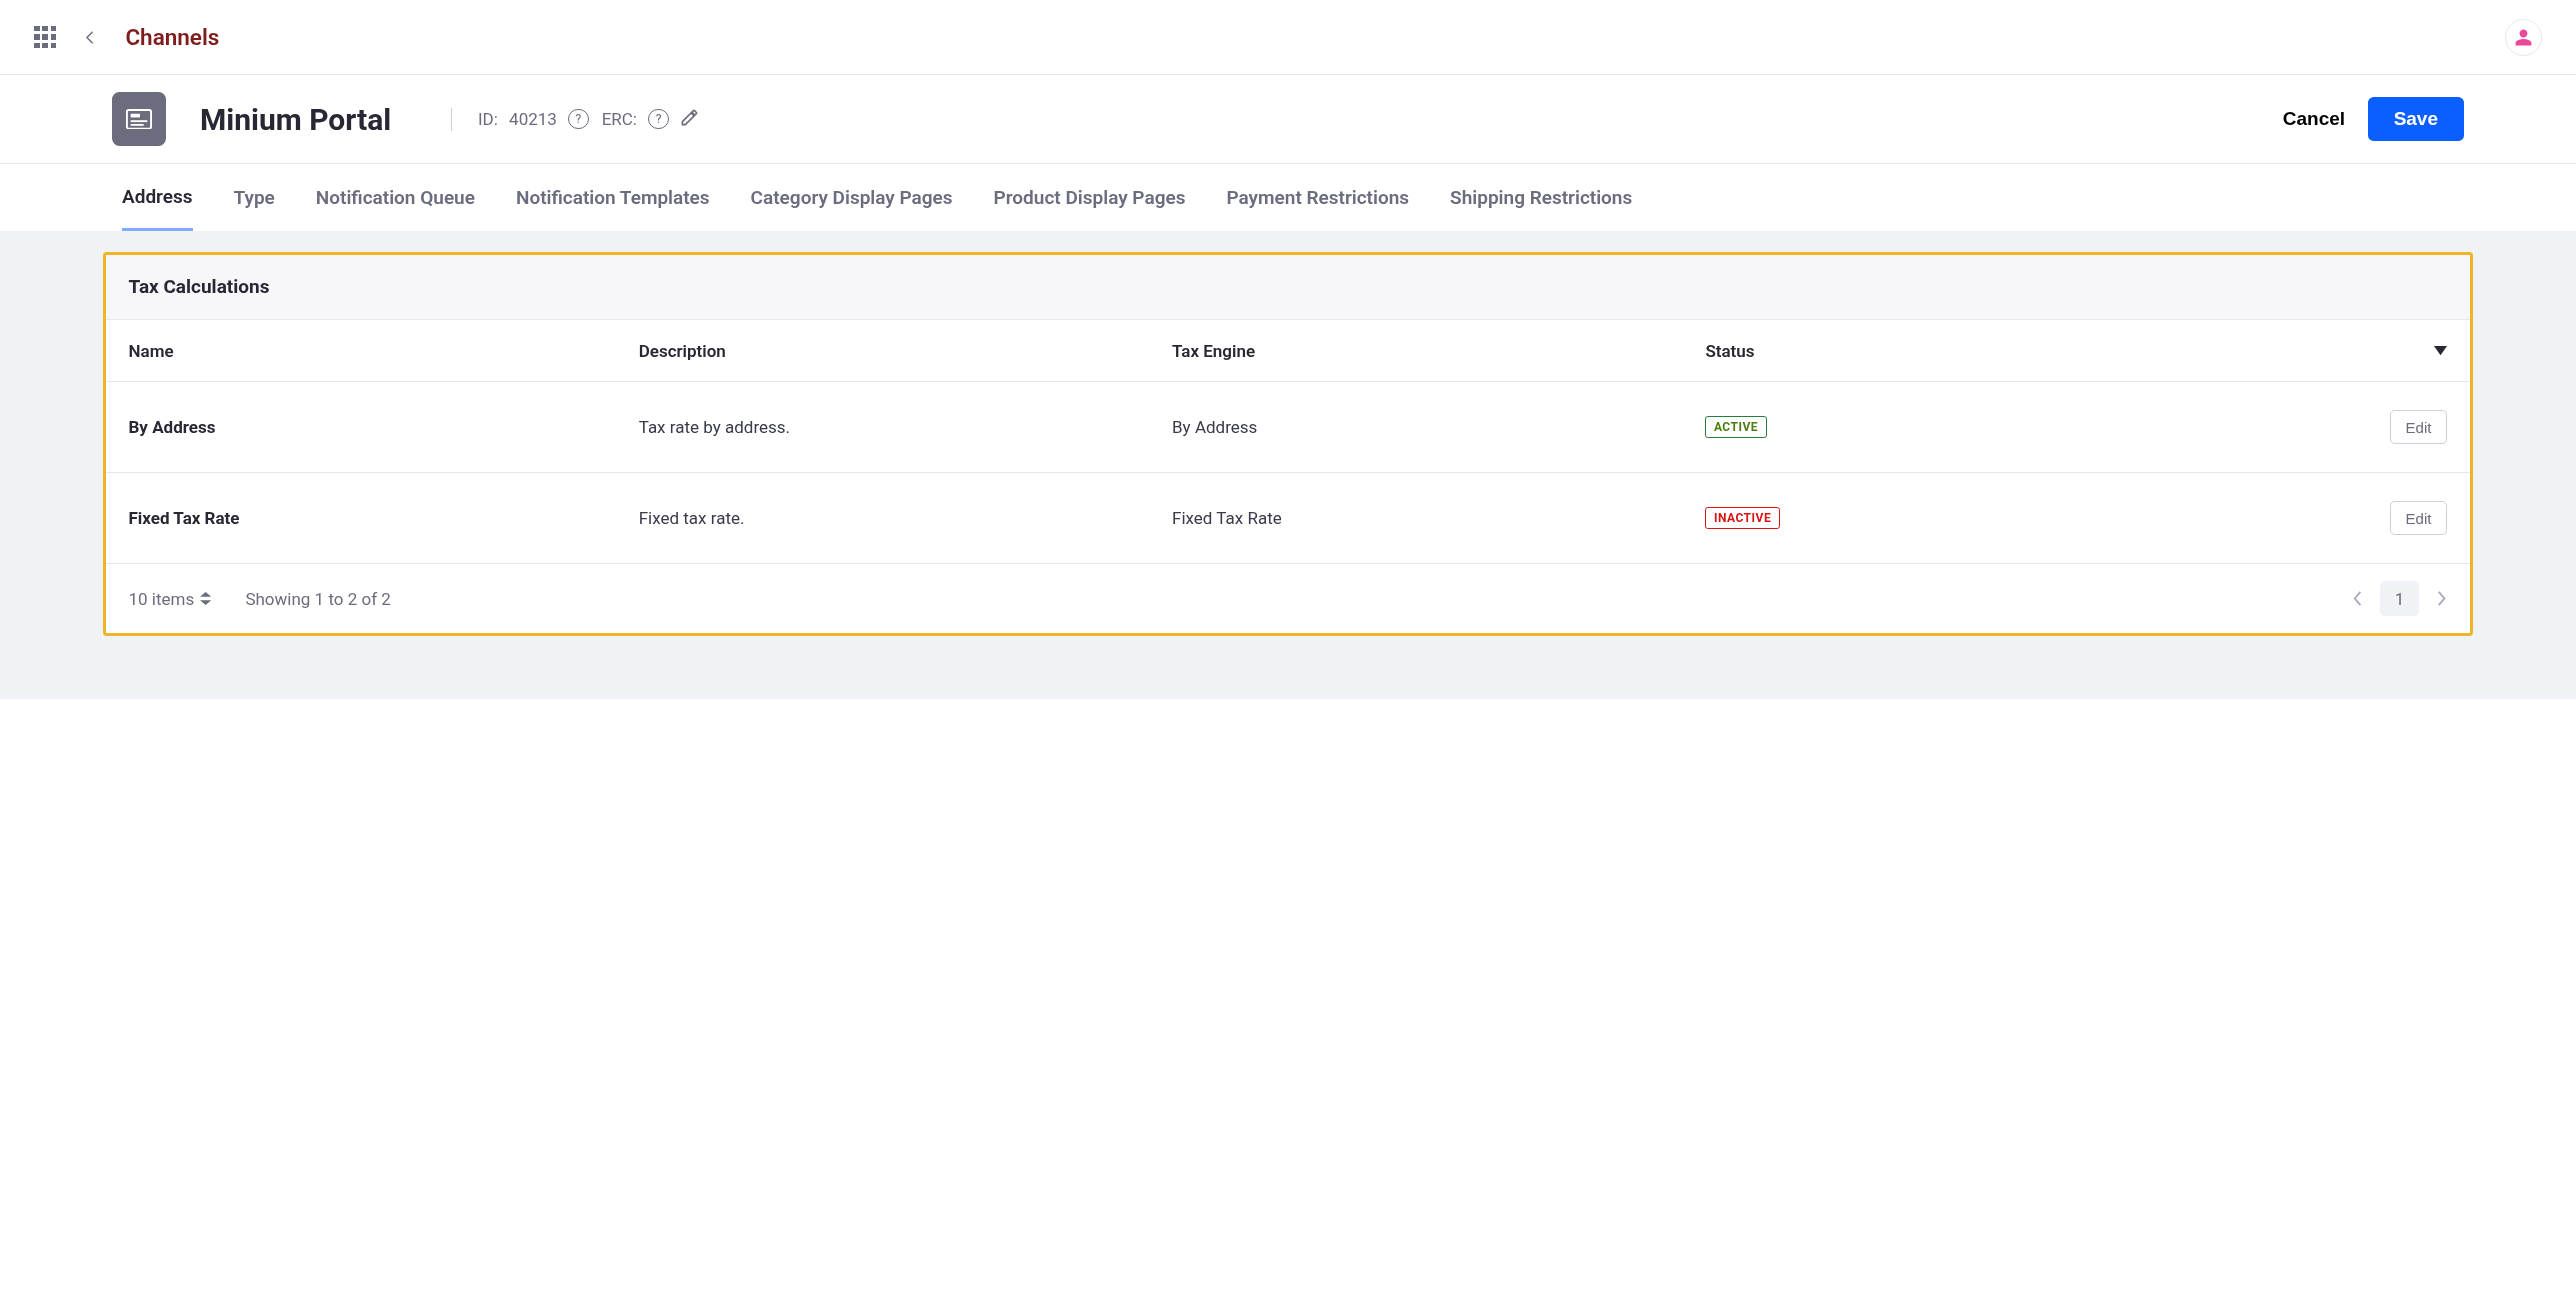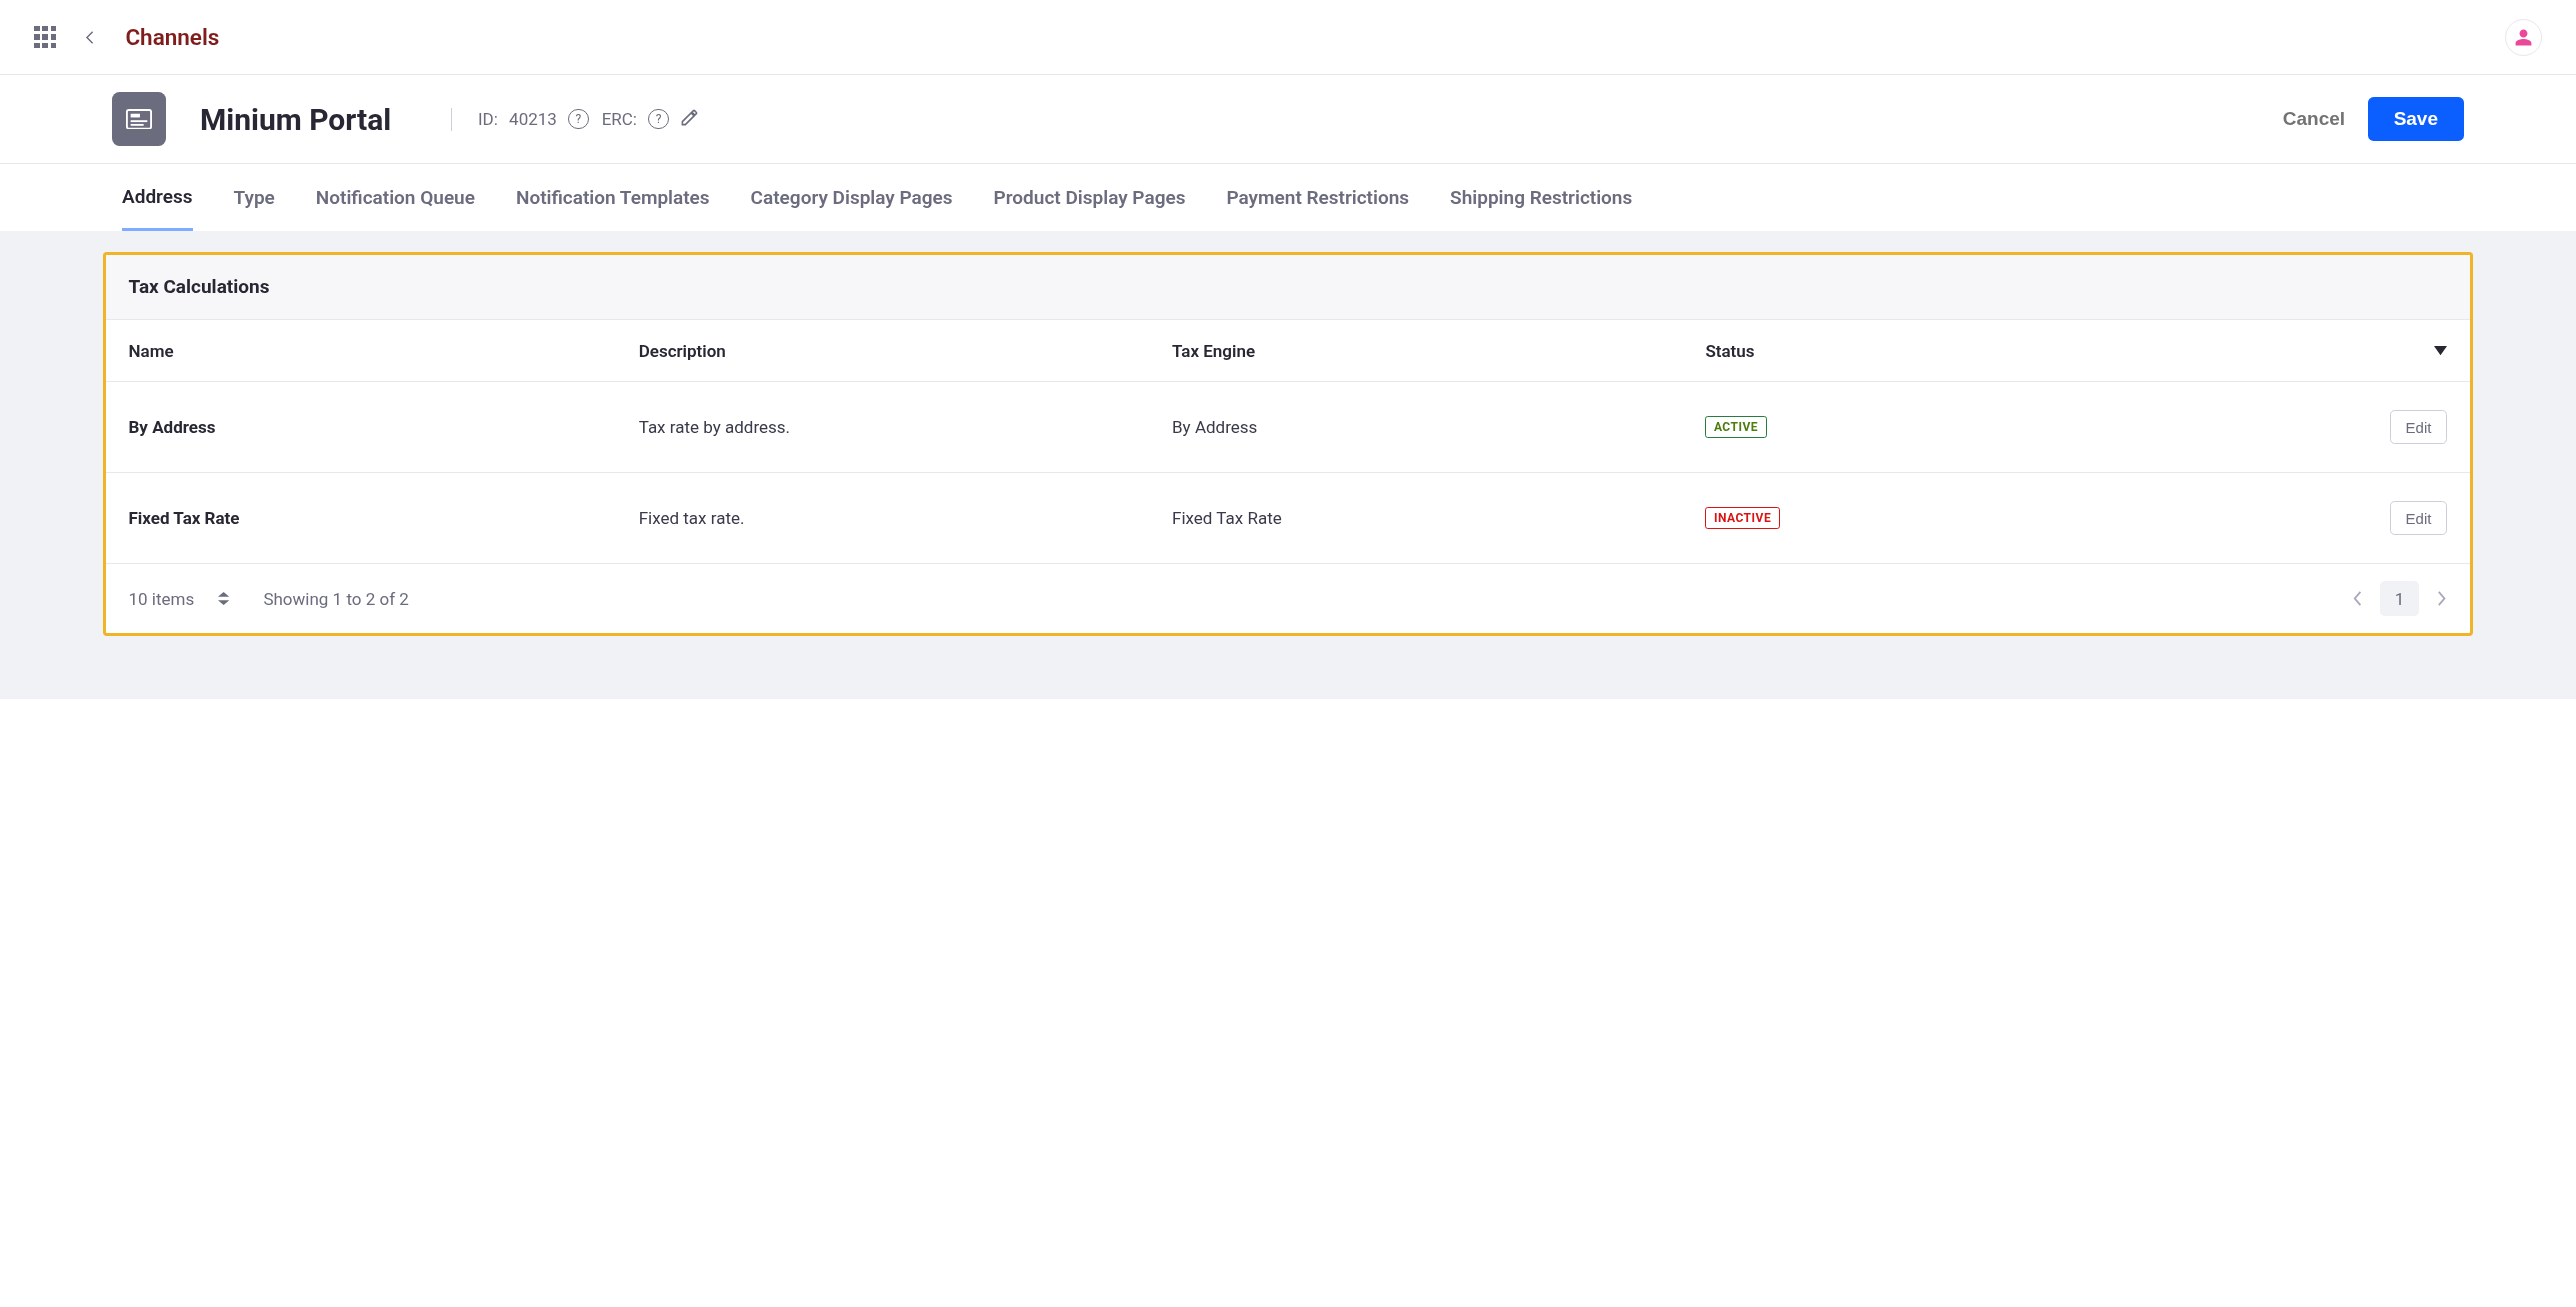--- a/index.html
+++ b/index.html
@@ -142,21 +142,21 @@
   margin-left: auto;
   display: flex;
   align-items: center;
   gap: 22.5px;
 }
 .btn-cancel {
   background: none;
   border: none;
   font-size: 19px;
   font-weight: 600;
-  color: #737373;
+  color: #000000;
   cursor: pointer;
 }
 .btn-save {
   background: #0b5fff;
   color: #ffffff;
   border: none;
   font-size: 19px;
   font-weight: 600;
   padding: 11.2px 26px;
   border-radius: 5.6px;
@@ -268,21 +268,21 @@
 .tbl-footer {
   display: flex;
   align-items: center;
   padding: 17px 22.5px;
   font-size: 17px;
   color: #6b6c7e;
 }
 .page-size {
   display: flex;
   align-items: center;
-  gap: 24px;
+  gap: 6px;
   margin-right: 34px;
   cursor: pointer;
 }
 .sort-caret svg { width: 11.2px; height: 13px; fill: #6b6c7e; }
 .pagination {
   margin-left: auto;
   display: flex;
   align-items: center;
   gap: 17px;
 }

